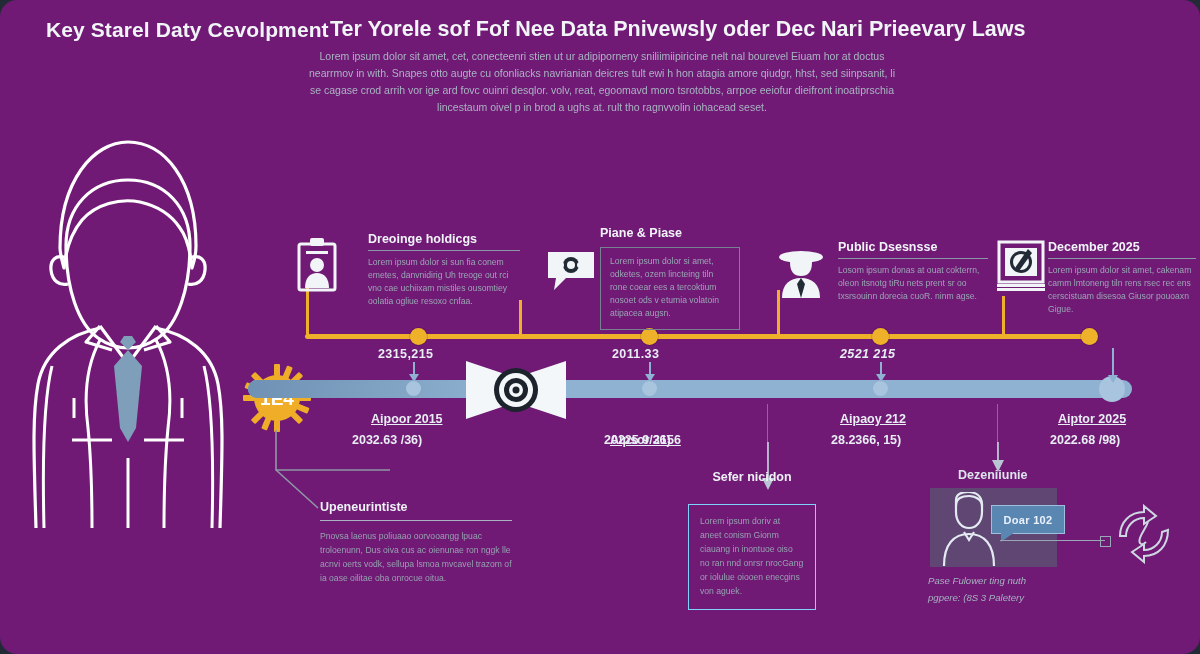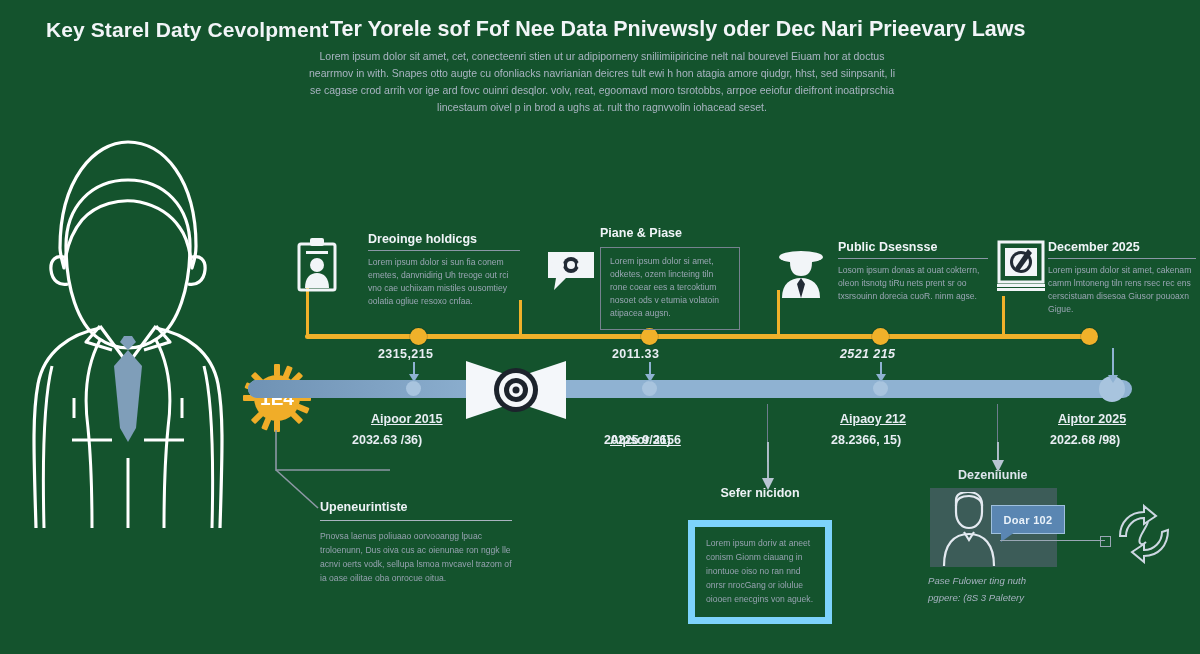--- a/index.html
+++ b/index.html
@@ -12,22 +12,23 @@
     height: 654px;
     overflow: hidden;
     font-family: "Liberation Sans", sans-serif;
     color: #e8edf2;
     position: relative;
   }
   #stage {
     position: relative;
     width: 1200px;
     height: 654px;
-    background: #14532d;
+    background: #701a75;
     overflow: hidden;
+    border-radius: 17px;
   }
 
   
   .h-left {
     position: absolute;
     left: 46px;
     top: 18px;
     font-size: 21px;
     font-weight: 700;
     letter-spacing: .1px;
@@ -206,21 +207,21 @@
     height: 1px;
     background: #aab4c0;
     margin-bottom: 8px;
   }
   .lower .body {
     font-size: 8.6px;
     line-height: 14px;
     color: #96a2b0;
   }
   .lower.boxed .body {
-    border: 7px solid #7dd3fc;
+    border: 1px solid #7dd3fc;
     padding: 9px 11px 11px 11px;
     margin-top: 20px;
   }
   .lower.boxed .ttl { text-align: center; }
 
   
   .leader { position: absolute; }
 
   
   .profile-card {
@@ -496,21 +497,21 @@
     <div class="rule"></div>
     <div class="body">Pnovsa laenus poliuaao oorvooangg lpuac troloenunn, Dus oiva cus ac oienunae ron nggk lle acnvi oerts vodk, sellupa lsmoa mvcavel trazom of ia oase oilitae oba onrocue oitua.</div>
   </div>
 
   <div style="position:absolute;left:766px;top:442px;width:4px;height:46px;">
     <svg width="14" height="50" viewBox="0 0 14 50" style="margin-left:-5px">
       <path d="M7 0 L7 38" stroke="#b9c5d3" stroke-width="1.8" fill="none"></path>
       <path d="M1 36 L7 48 L13 36 Z" fill="#b9c5d3"></path>
     </svg>
   </div>
-  <div class="lower boxed" style="left:688px;top:486px;width:144px;">
+  <div class="lower boxed" style="left:688px;top:470px;width:128px;">
     <div class="ttl">Sefer nicidon</div>
     <div class="body">Lorem ipsum doriv at aneet conism Gionm ciauang in inontuoe oiso no ran nnd onrsr nrocGang or iolulue oiooen enecgins von aguek.</div>
   </div>
 
   <div style="position:absolute;left:996px;top:442px;width:4px;height:28px;">
     <svg width="14" height="32" viewBox="0 0 14 32" style="margin-left:-5px">
       <path d="M7 0 L7 20" stroke="#b9c5d3" stroke-width="1.8" fill="none"></path>
       <path d="M1 18 L7 30 L13 18 Z" fill="#b9c5d3"></path>
     </svg>
   </div>

